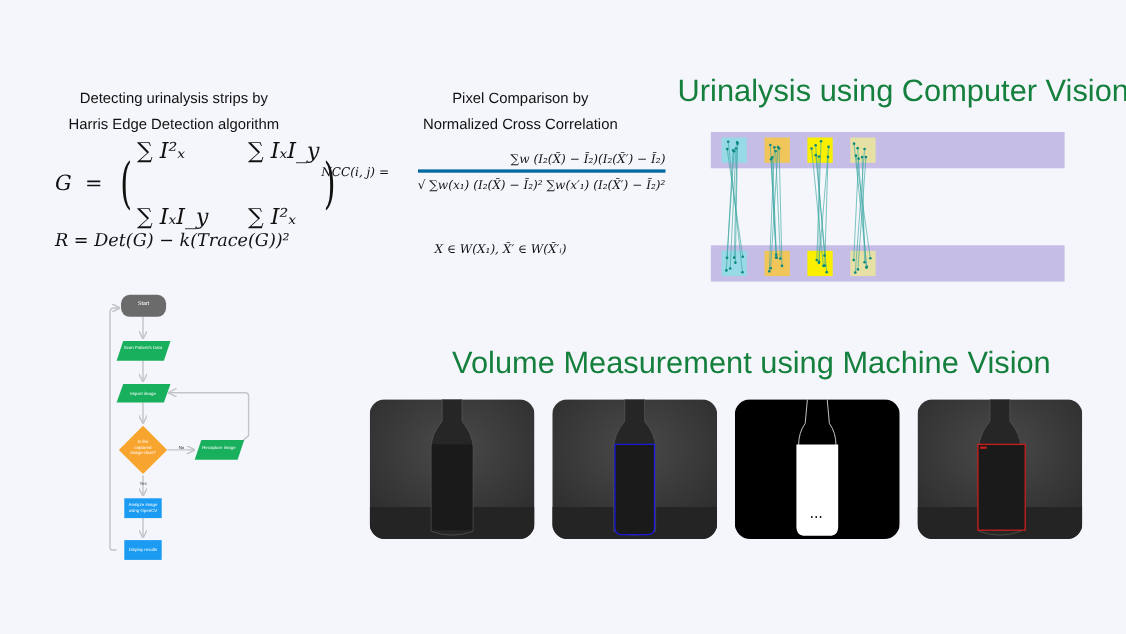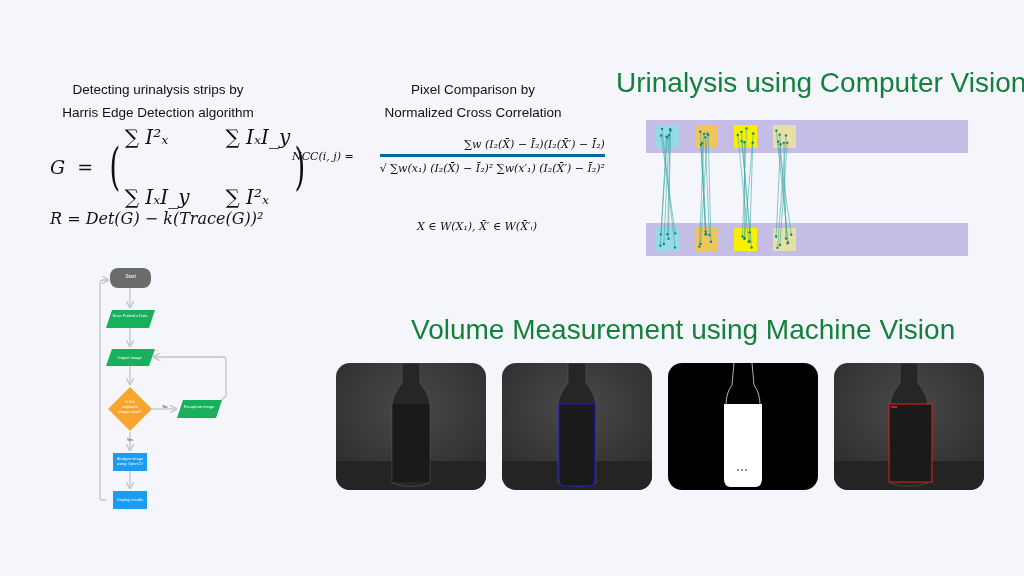--- a/index.html
+++ b/index.html
@@ -50,21 +50,21 @@
 </div>
 
 <div class="abs math" style="left:292px; top:138px; display:flex; align-items:center; font-size:11px;">
   <span style="margin-right:26px;">NCC(i, j) =</span>
   <span class="frac">
     <span class="num">∑w (I₂(X̄) − Ī₂)(I₂(X̄′) − Ī₂)</span>
     <span class="den">√ ∑w(x₁) (I₂(X̄) − Ī₂)² ∑w(x′₁) (I₂(X̄′) − Ī₂)²</span>
   </span>
 </div>
 
-<div class="abs math" style="left:395px; top:220px; font-size:11px;margin-left:22px;">X ∈ W(X₁), X̄′ ∈ W(X̄′ᵢ)</div>
+<div class="abs math" style="left:395px; top:220px; font-size:11px;">X ∈ W(X₁), X̄′ ∈ W(X̄′ᵢ)</div>
 
 <div class="abs big-title" style="left:616px; top:67px;">Urinalysis using Computer Vision</div>
 
 <svg class="abs" id="uri-svg" style="left:646px; top:120px;" width="322" height="137" viewBox="0 0 322 137">
   <rect x="0" y="0" width="322" height="33" fill="#c5bde6"></rect>
   <rect x="0" y="103" width="322" height="33" fill="#c5bde6"></rect>
   <g id="uri-pads">
       <rect x="10" y="5" width="23" height="23" fill="#98d9e6"></rect>
       <rect x="10" y="108" width="23" height="23" fill="#98d9e6"></rect>
       <rect x="49" y="5" width="23" height="23" fill="#f0c65a"></rect>

